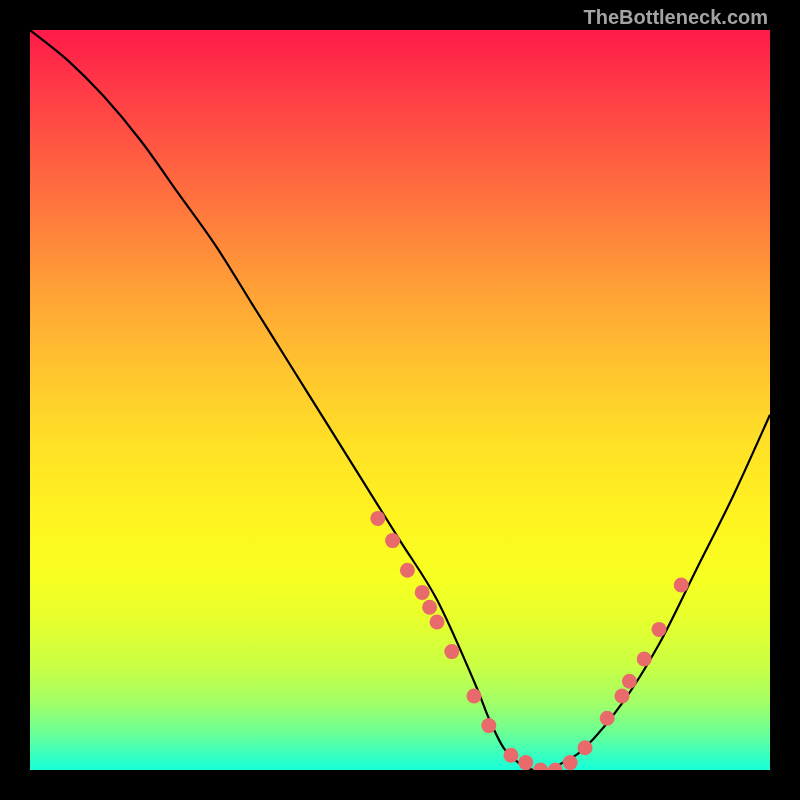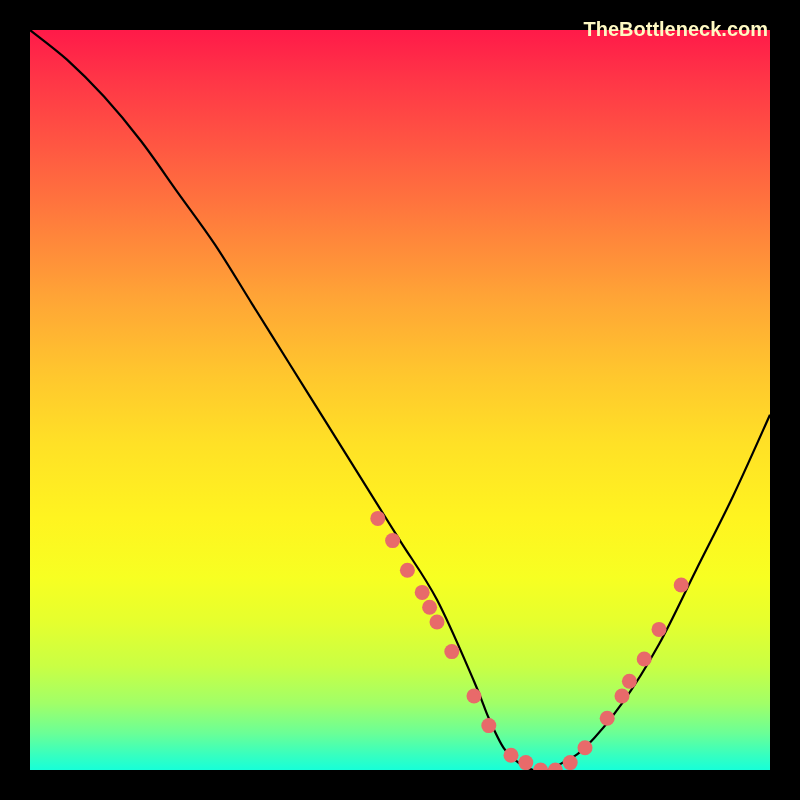--- a/index.html
+++ b/index.html
@@ -40,26 +40,26 @@
       #e5ff2e 80%,
       #c9ff44 86%,
       #a1ff68 91%,
       #6bff96 95%,
       #36ffc0 98%,
       #17ffd8 100%
     );
   }
   .watermark {
     position: absolute;
-    top: 18px;
+    top: 6px;
     right: 32px;
     font-family: Arial, Helvetica, sans-serif;
     font-size: 20px;
     font-weight: bold;
-    color: #fef9c3;
+    color: #a3a3a3;
   }
   svg.curve {
     position: absolute;
     top: 0;
     left: 0;
     width: 740px;
     height: 740px;
   }
 </style>
 </head>

